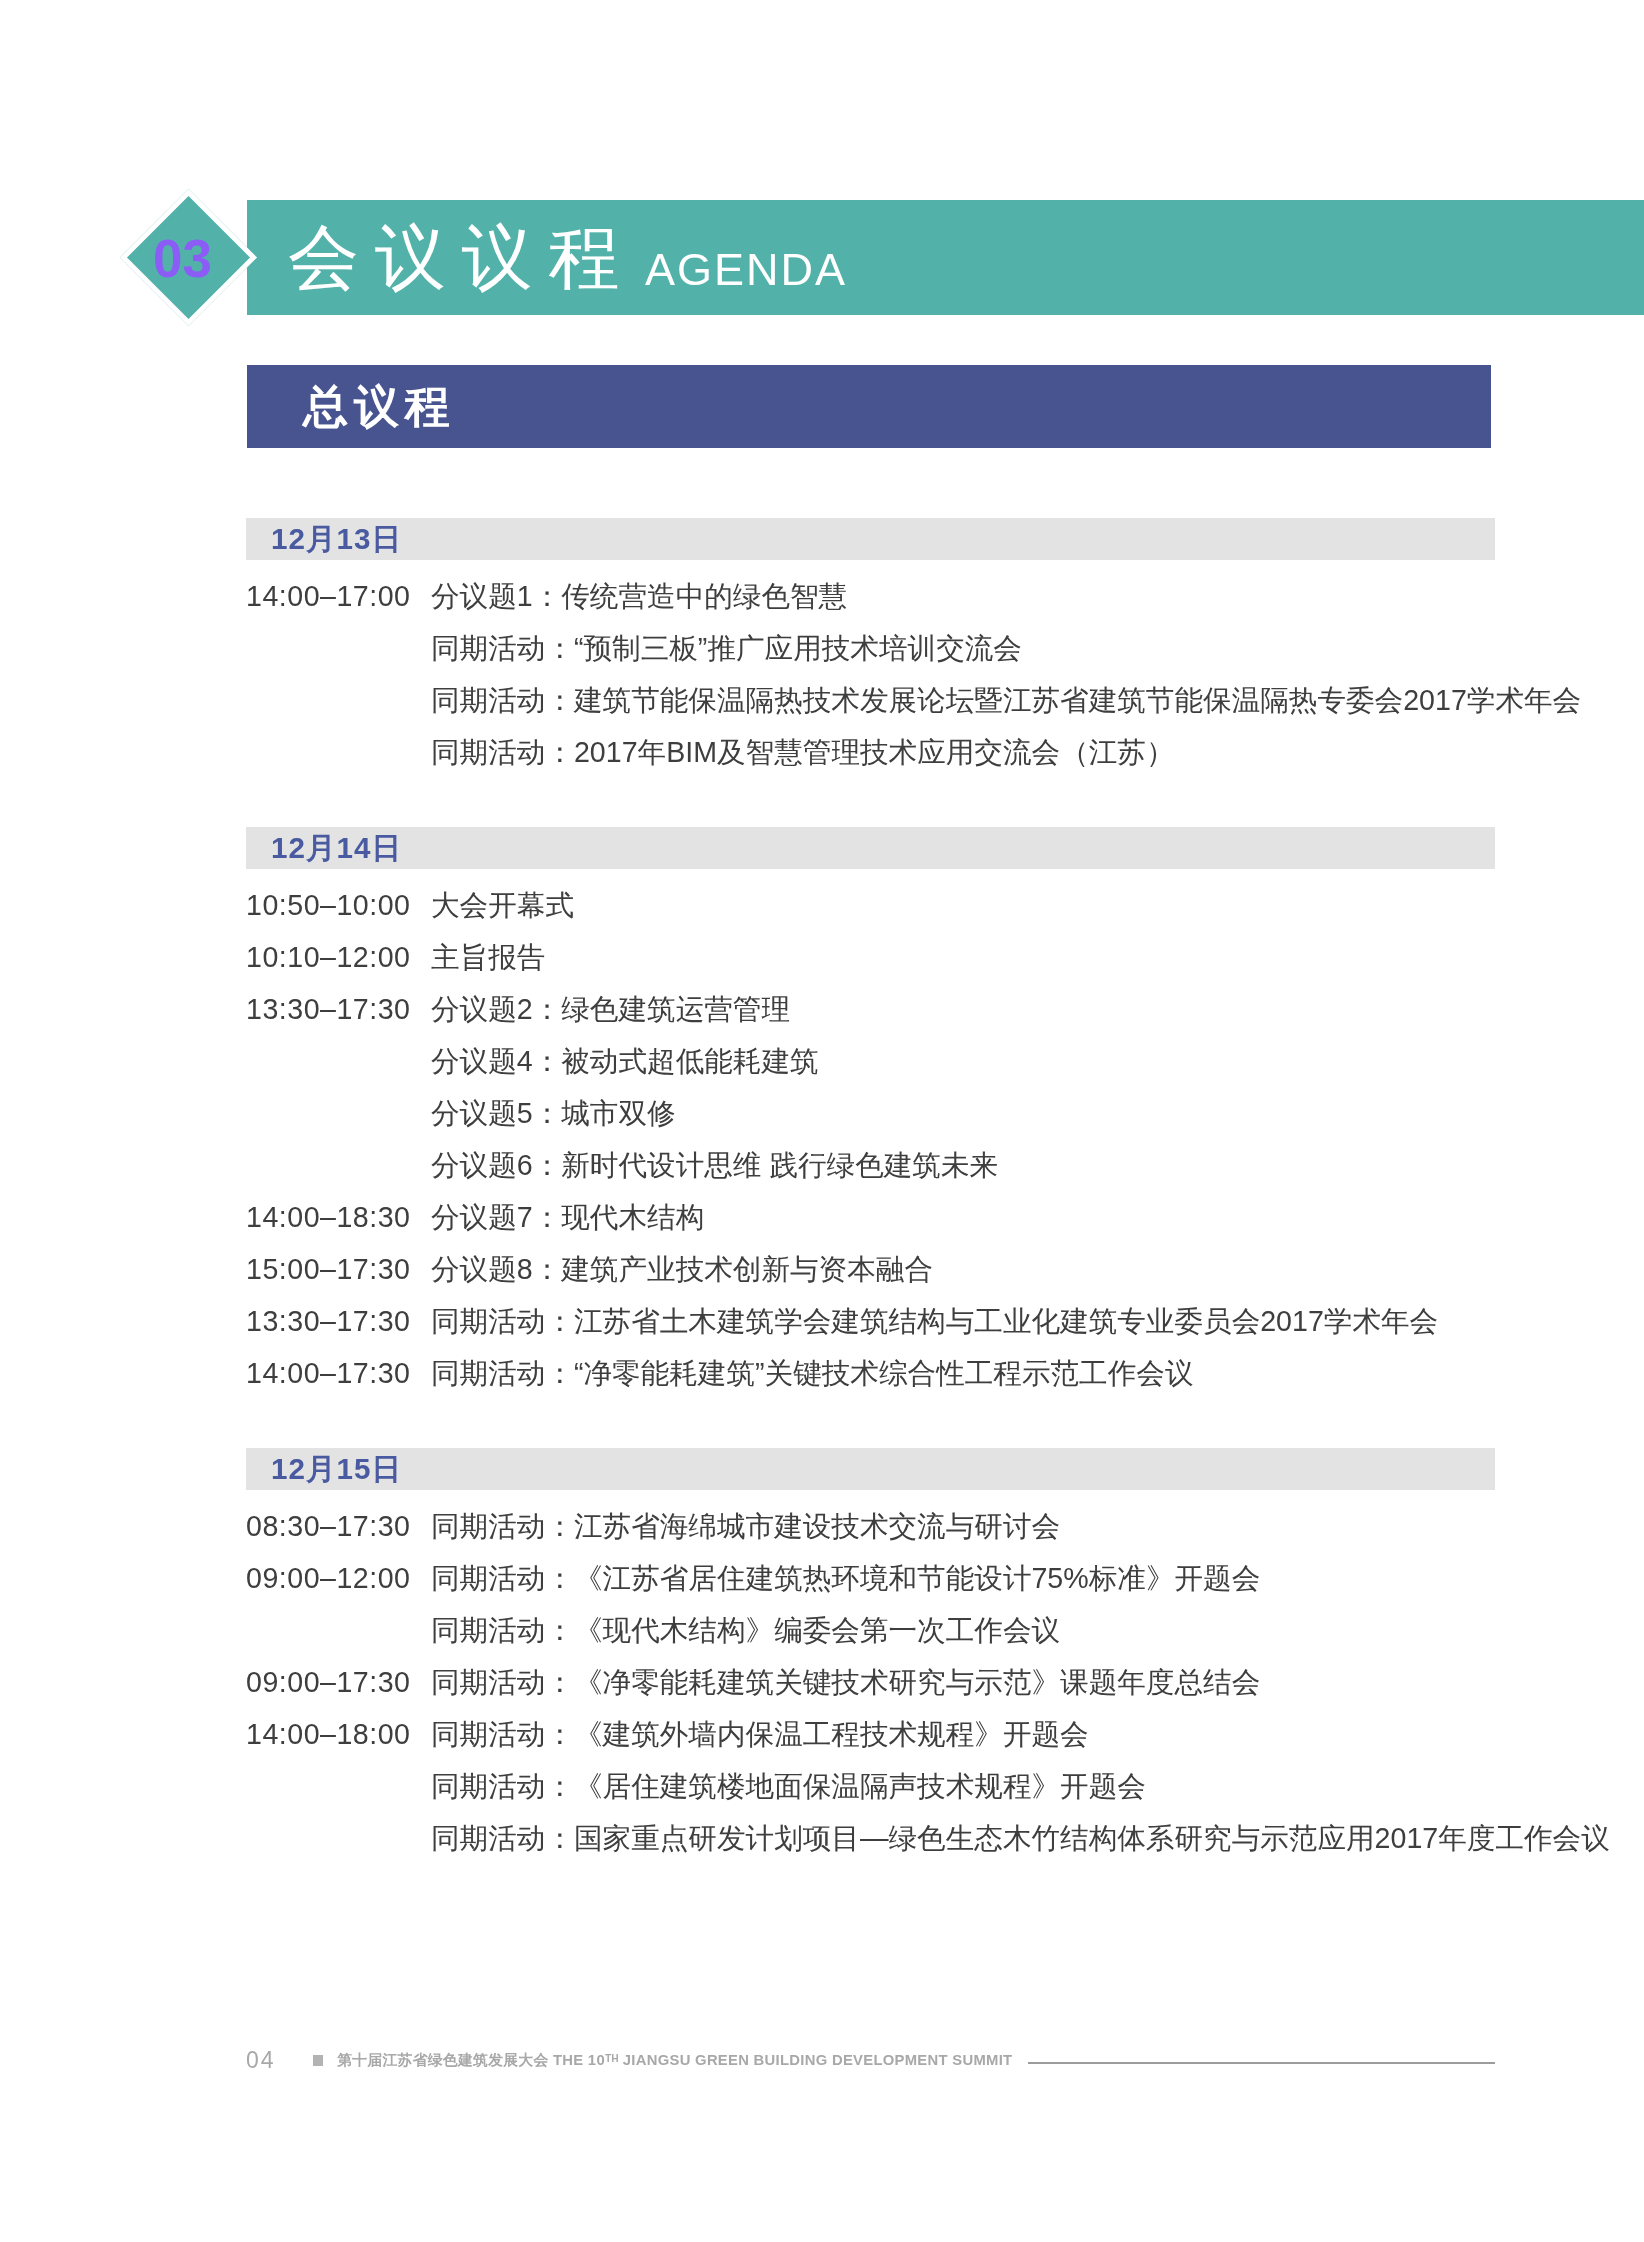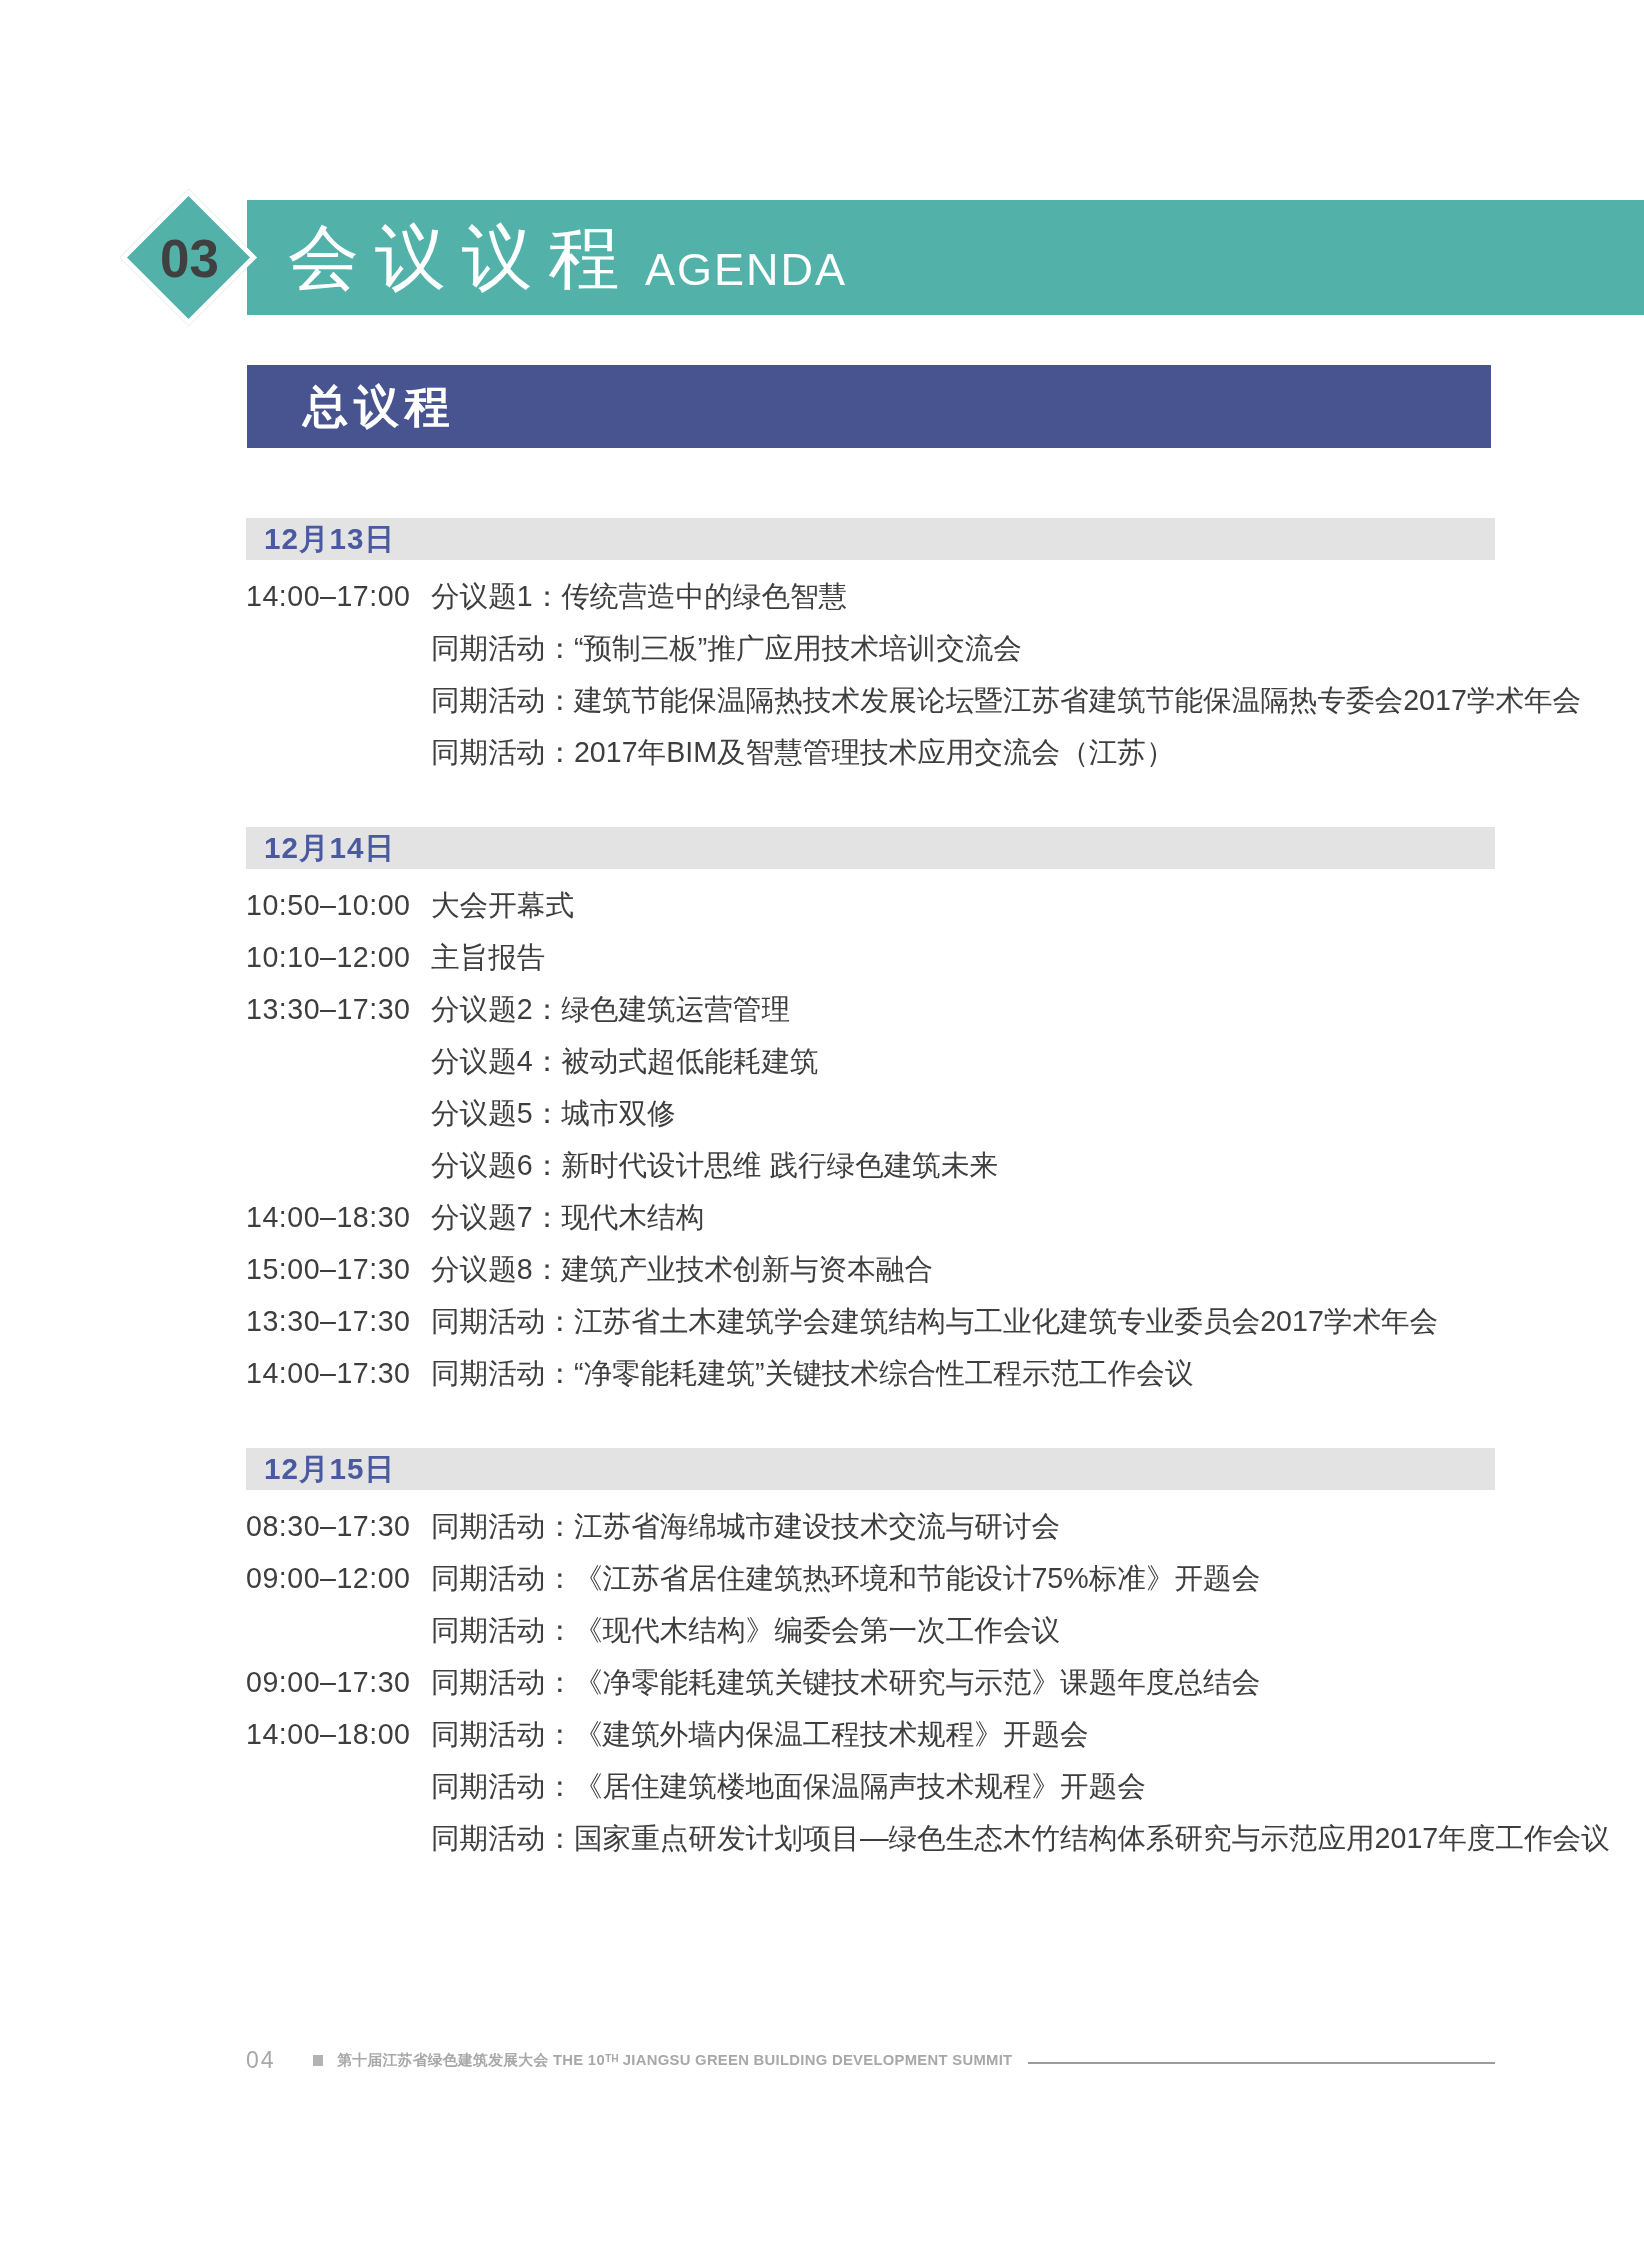--- a/index.html
+++ b/index.html
@@ -40,27 +40,27 @@
   .diamond {
     position: absolute;
     left: 140px; top: 209px;
     width: 87px; height: 87px;
     background: #52B2AA;
     border: 5.9px solid #ffffff;
     transform: rotate(45deg);
   }
   .diamond-label {
     position: absolute;
-    left: 140px; top: 209px;
+    left: 133px; top: 209px;
     width: 99px; height: 99px;
     line-height: 99px;
     text-align: center;
     font-size: 53px;
     font-weight: bold;
-    color: #404040;
+    color: #8b5cf6;
   }
 
   
   .blue-band {
     position: absolute;
     left: 247px; top: 365px;
     width: 1244px; height: 83px;
     background: #47548F;
   }
   .blue-band-label {
@@ -77,21 +77,21 @@
   .content {
     position: absolute;
     left: 246px; top: 518px;
     width: 1249px;
   }
   .day { margin-bottom: 48px; }
   .date-bar {
     box-sizing: border-box;
     height: 42px;
     line-height: 42px;
-    padding-left: 18px;
+    padding-left: 25px;
     margin-bottom: 10.8px;
     background: #E3E3E3;
     color: #4A5AA0;
     font-size: 29.6px;
     font-weight: bold;
     letter-spacing: 1px;
   }
   .row {
     height: 52px;
     display: flex;

